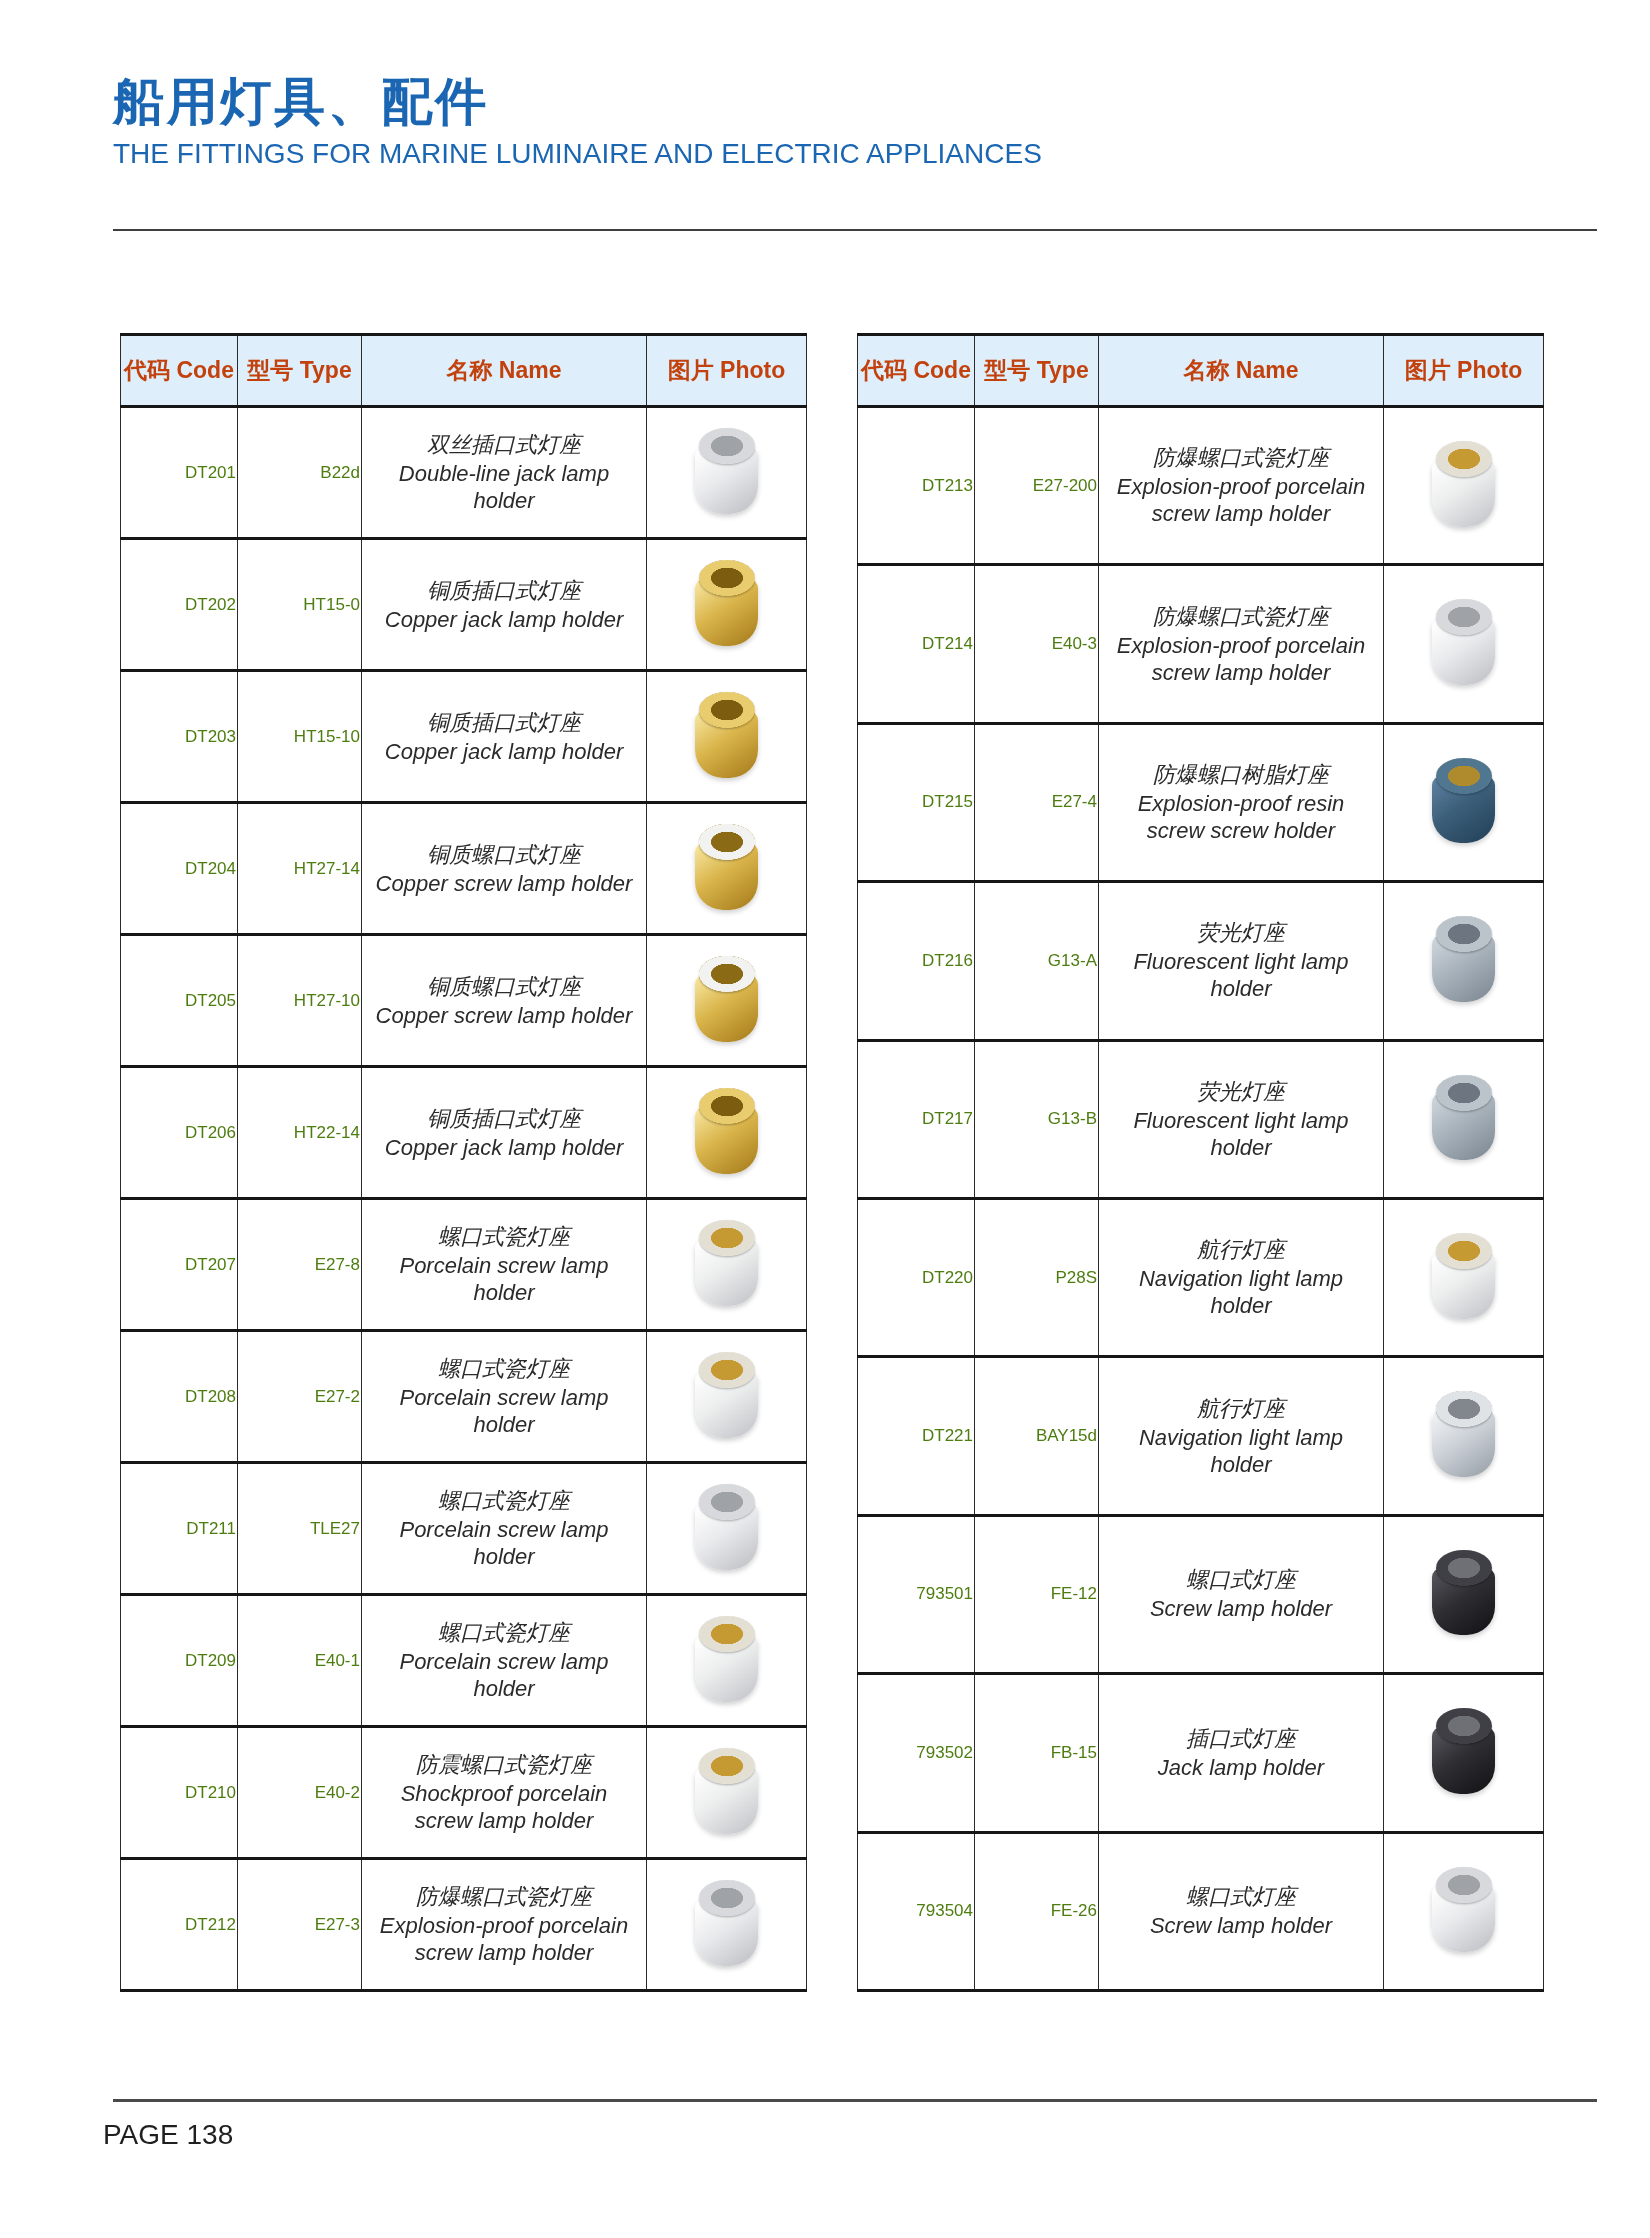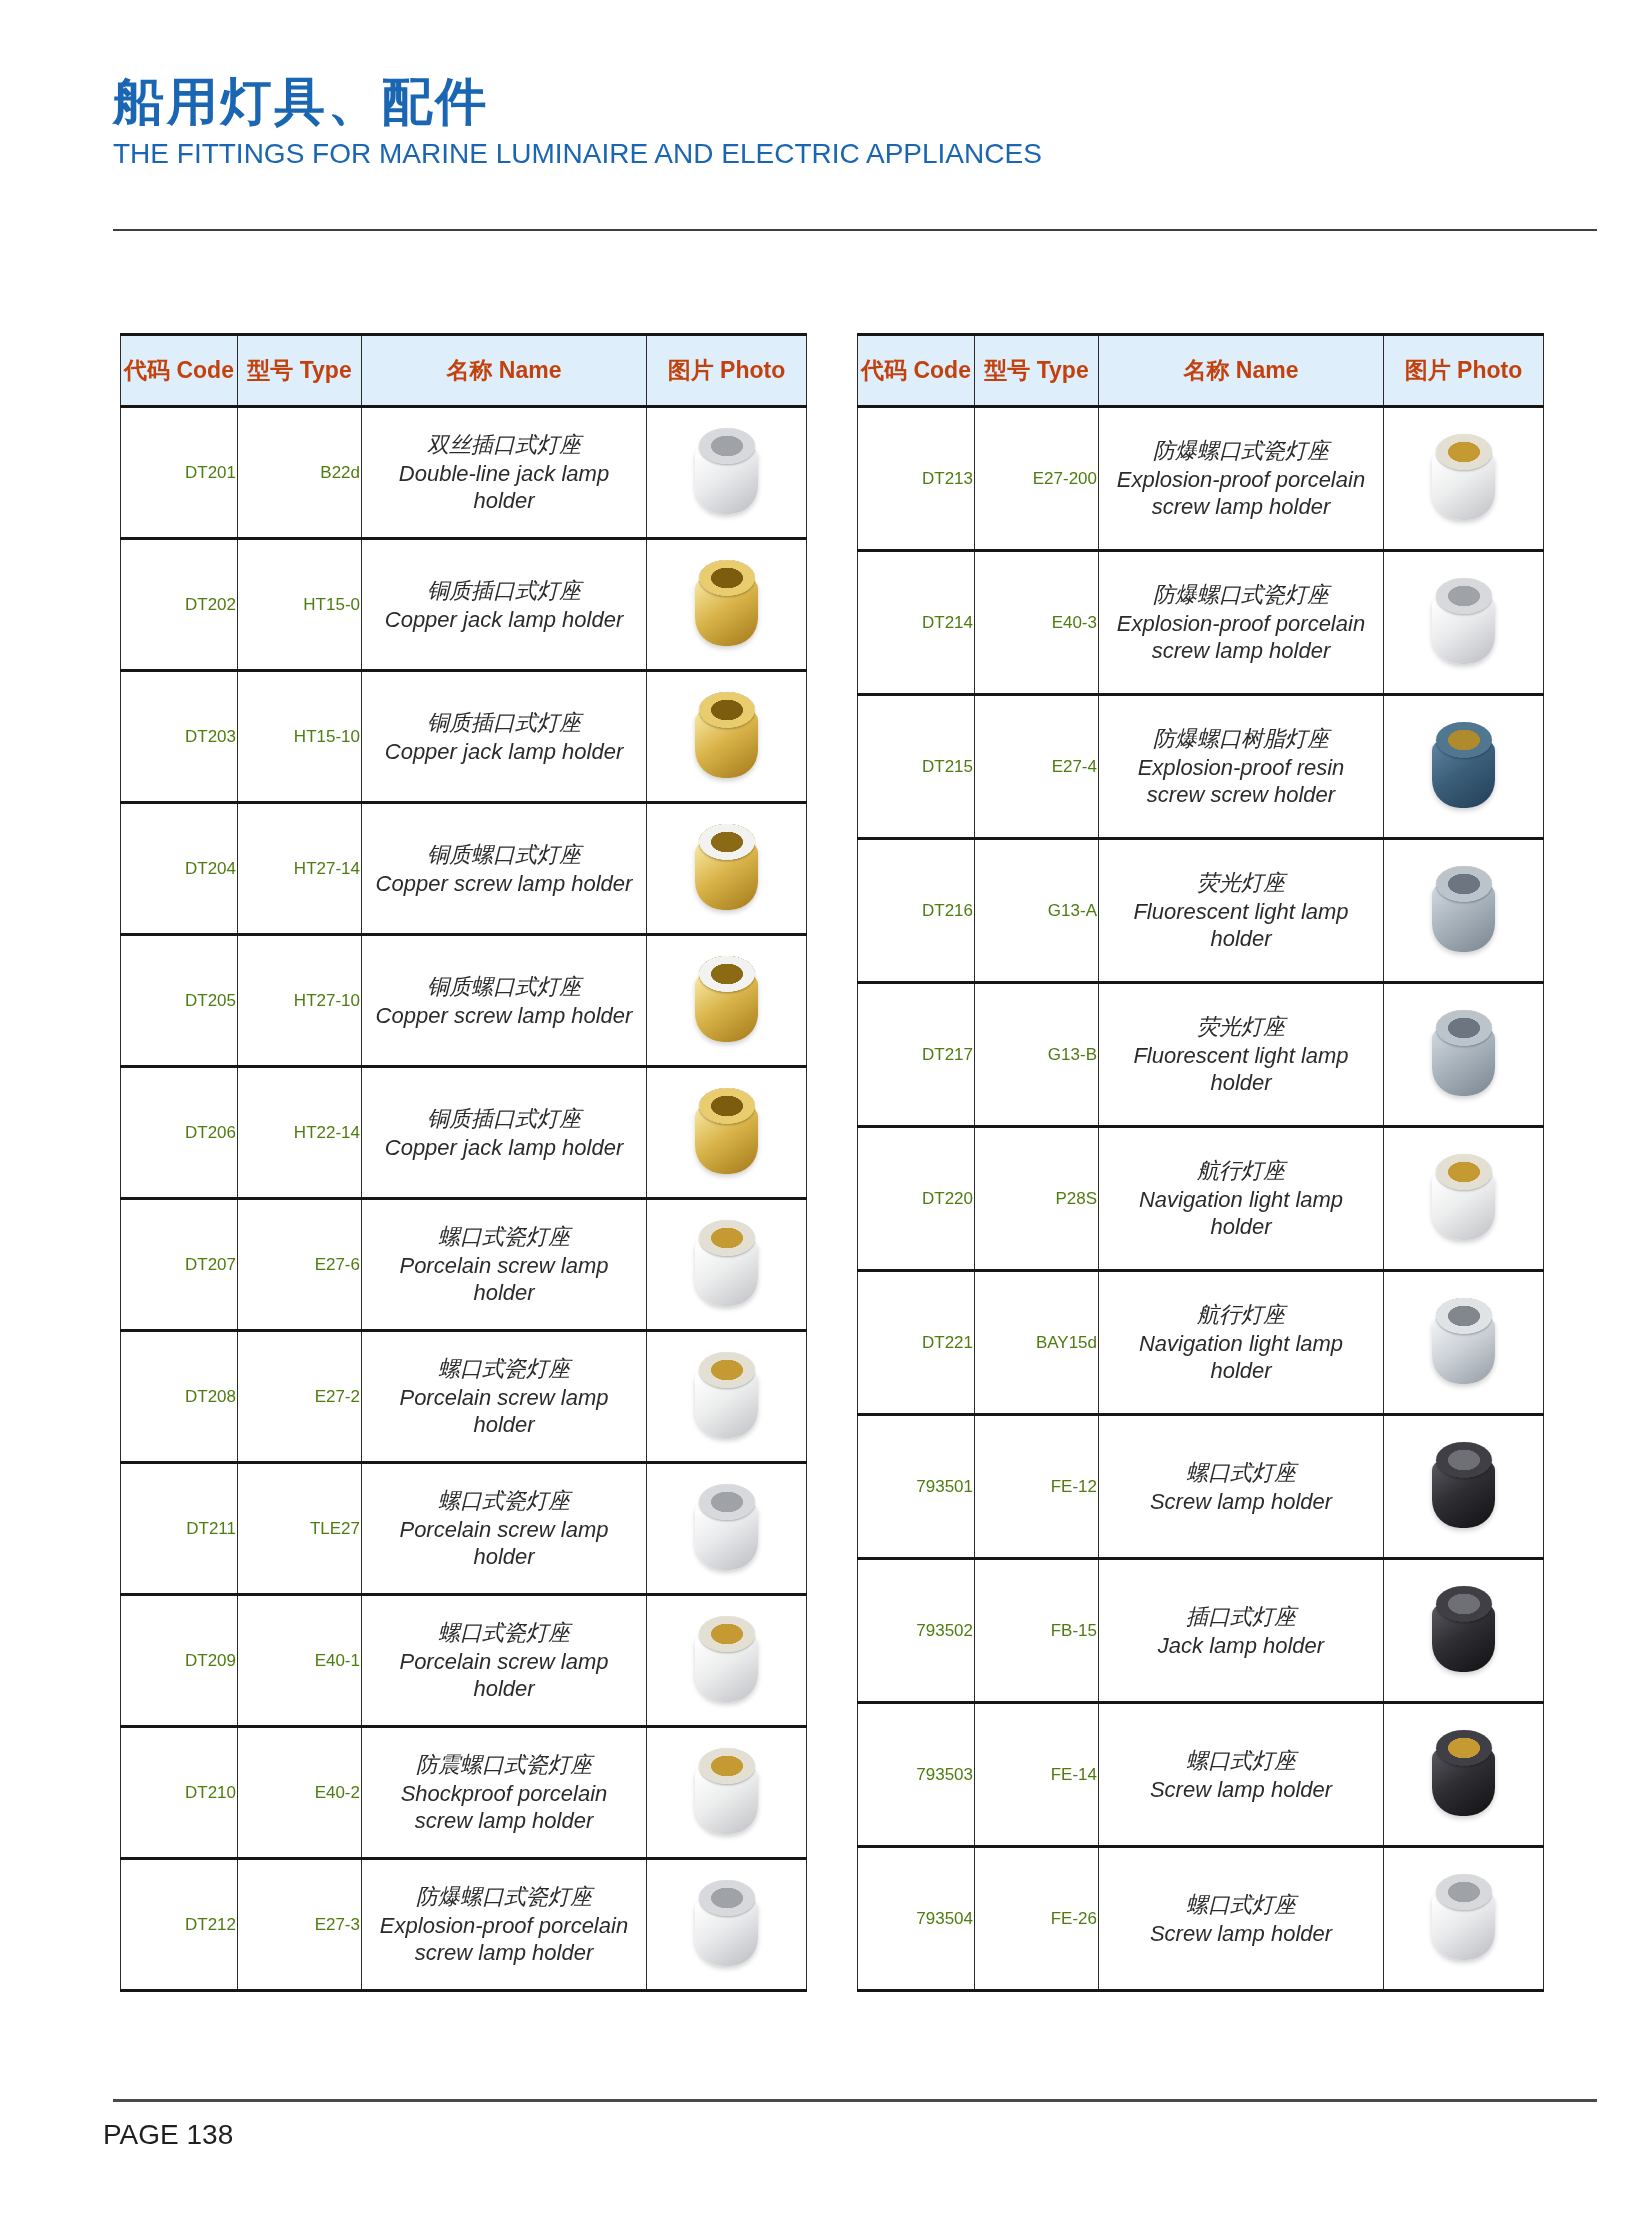--- a/index.html
+++ b/index.html
@@ -168,21 +168,21 @@
     <td class="photo-cell">
       <div class="photo" data-variant="brass">
         <div class="pbody"></div>
         <div class="popen"></div>
       </div>
     </td>
   </tr>
 
   <tr>
     <td class="code">DT207</td>
-    <td class="type">E27-6</td>
+    <td class="type">E27-8</td>
     <td class="name">
       <div class="zh">螺口式瓷灯座</div>
       <div class="en">Porcelain screw lamp holder</div>
     </td>
     <td class="photo-cell">
       <div class="photo" data-variant="porcelain-brass">
         <div class="pbody"></div>
         <div class="popen"></div>
       </div>
     </td>
@@ -409,43 +409,29 @@
       <div class="en">Jack lamp holder</div>
     </td>
     <td class="photo-cell">
       <div class="photo" data-variant="black-bakelite">
         <div class="pbody"></div>
         <div class="popen"></div>
       </div>
     </td>
   </tr>
 
-  <tr>
-    <td class="code">793503</td>
-    <td class="type">FE-14</td>
+
+  <tr>
+    <td class="code">793504</td>
+    <td class="type">FE-26</td>
     <td class="name">
       <div class="zh">螺口式灯座</div>
       <div class="en">Screw lamp holder</div>
     </td>
     <td class="photo-cell">
-      <div class="photo" data-variant="black-bakelite-brass">
-        <div class="pbody"></div>
-        <div class="popen"></div>
-      </div>
-    </td>
-  </tr>
-
-  <tr>
-    <td class="code">793504</td>
-    <td class="type">FE-26</td>
-    <td class="name">
-      <div class="zh">螺口式灯座</div>
-      <div class="en">Screw lamp holder</div>
-    </td>
-    <td class="photo-cell">
       <div class="photo" data-variant="porcelain-silver">
         <div class="pbody"></div>
         <div class="popen"></div>
       </div>
     </td>
   </tr>
 
 </tbody>
   </table>
 

